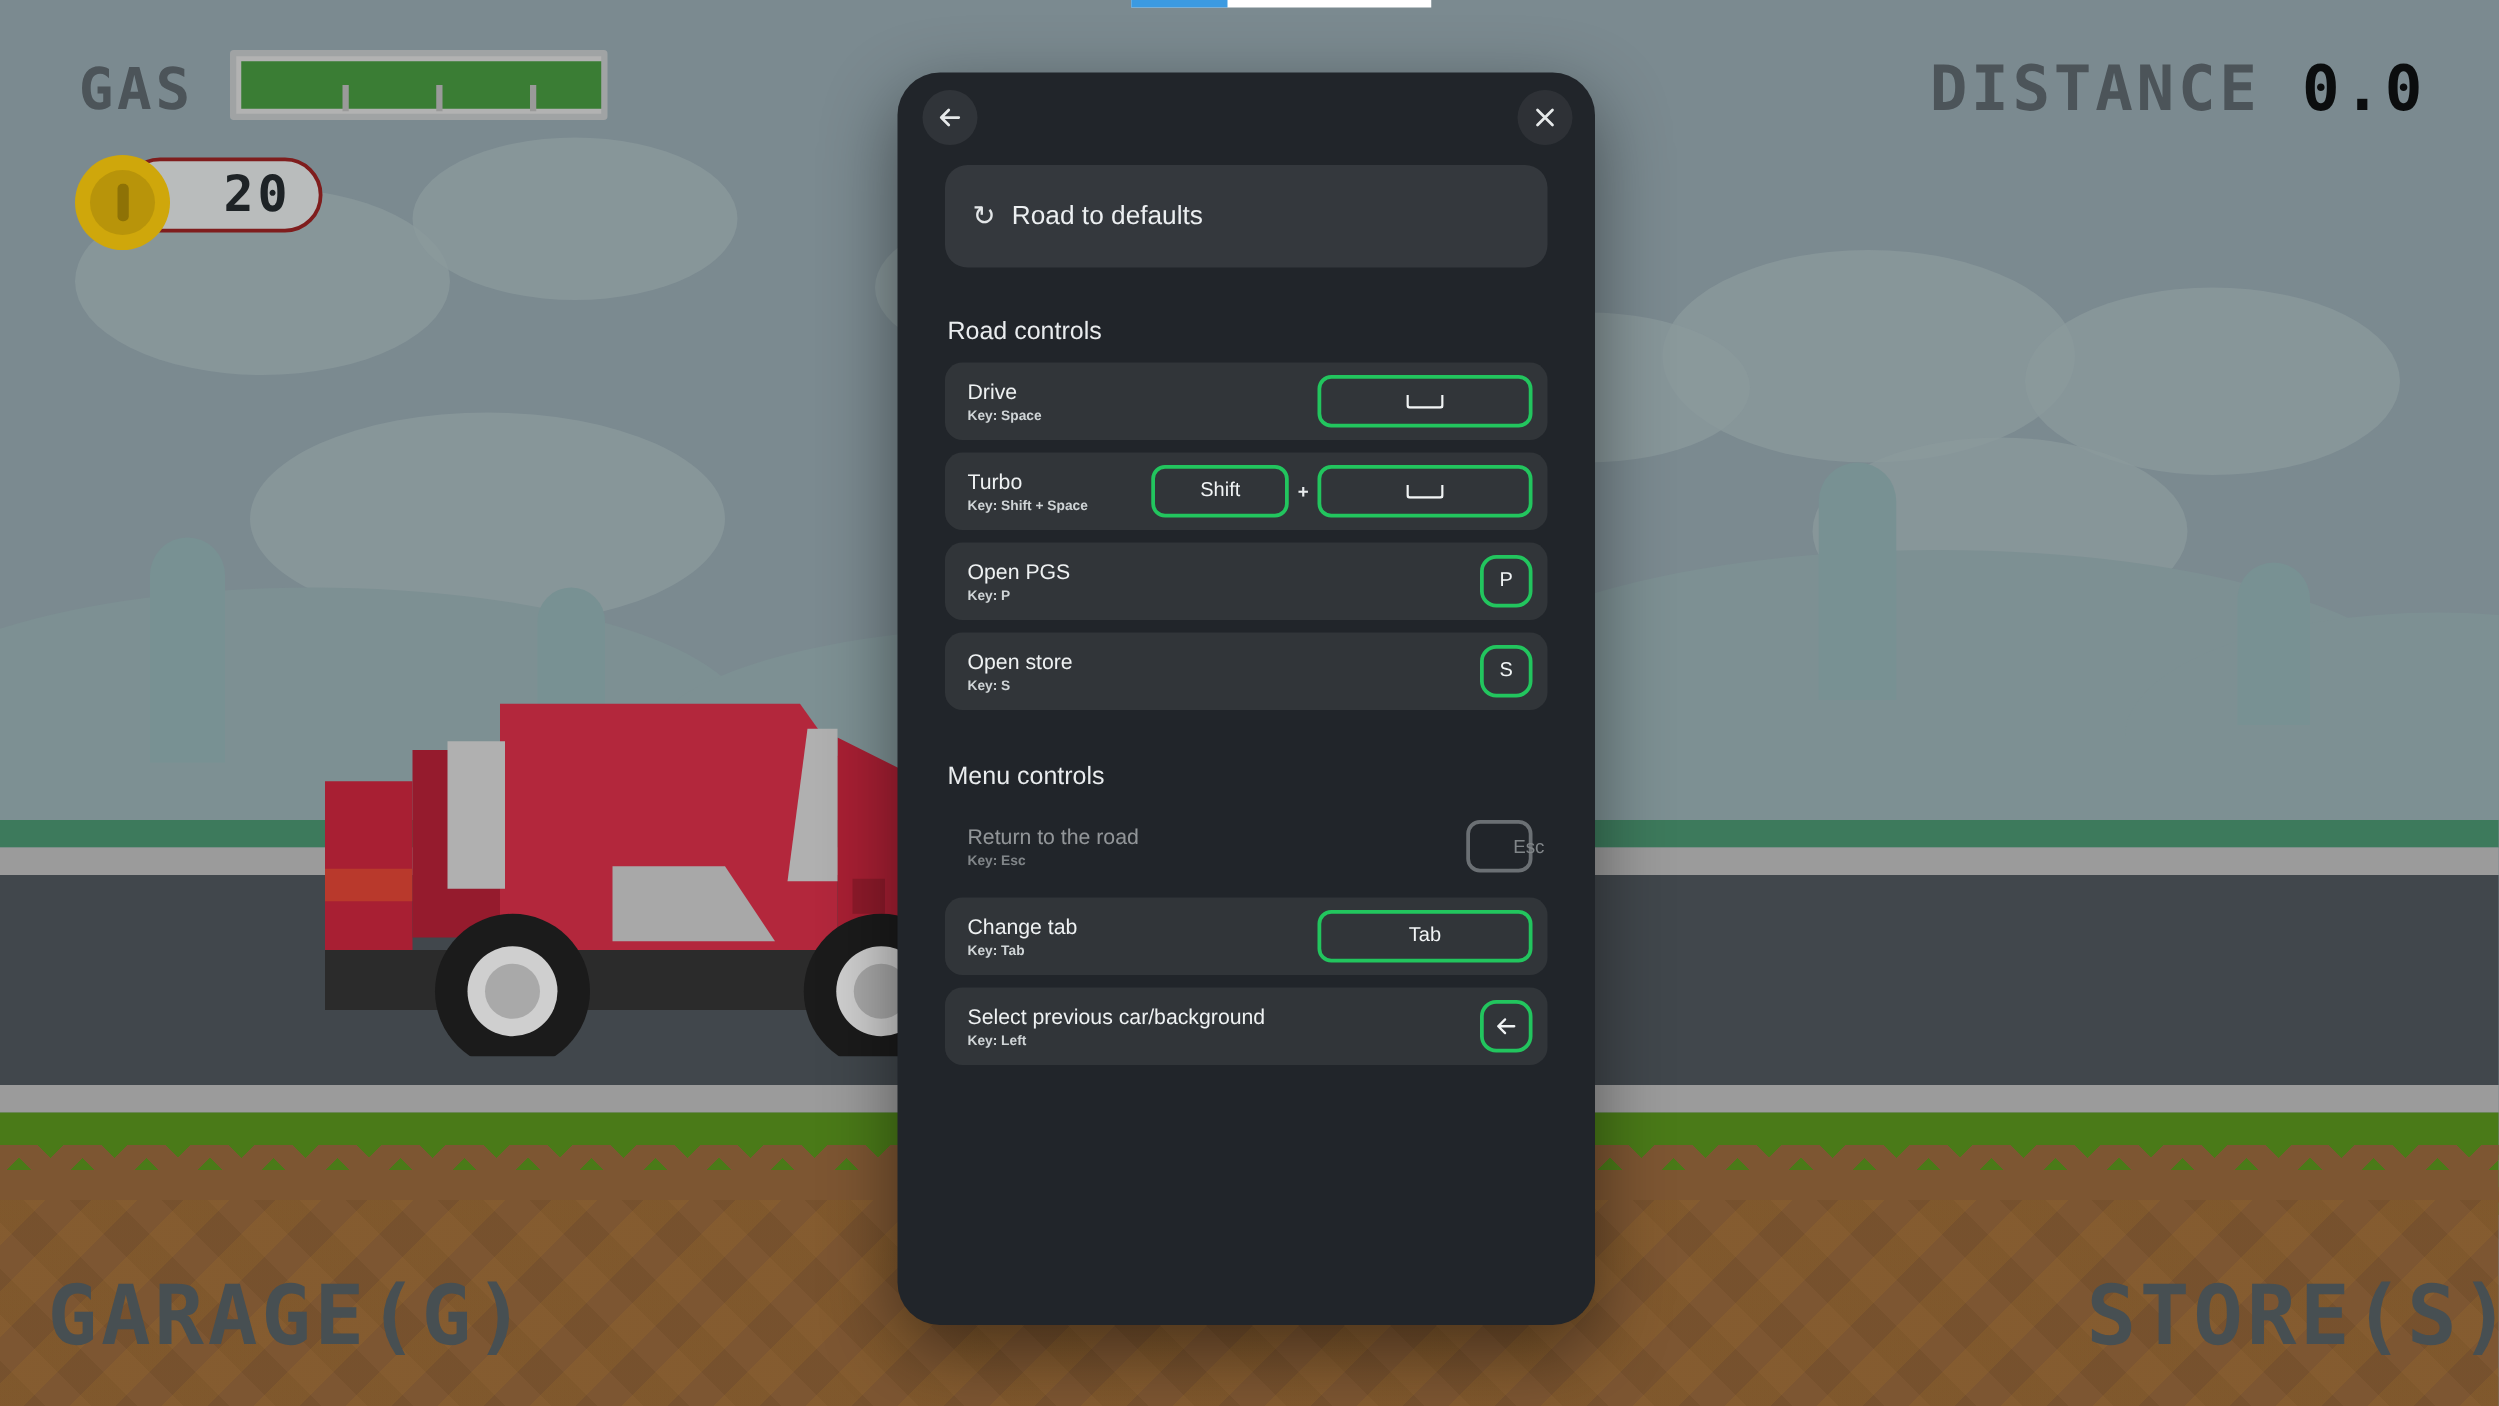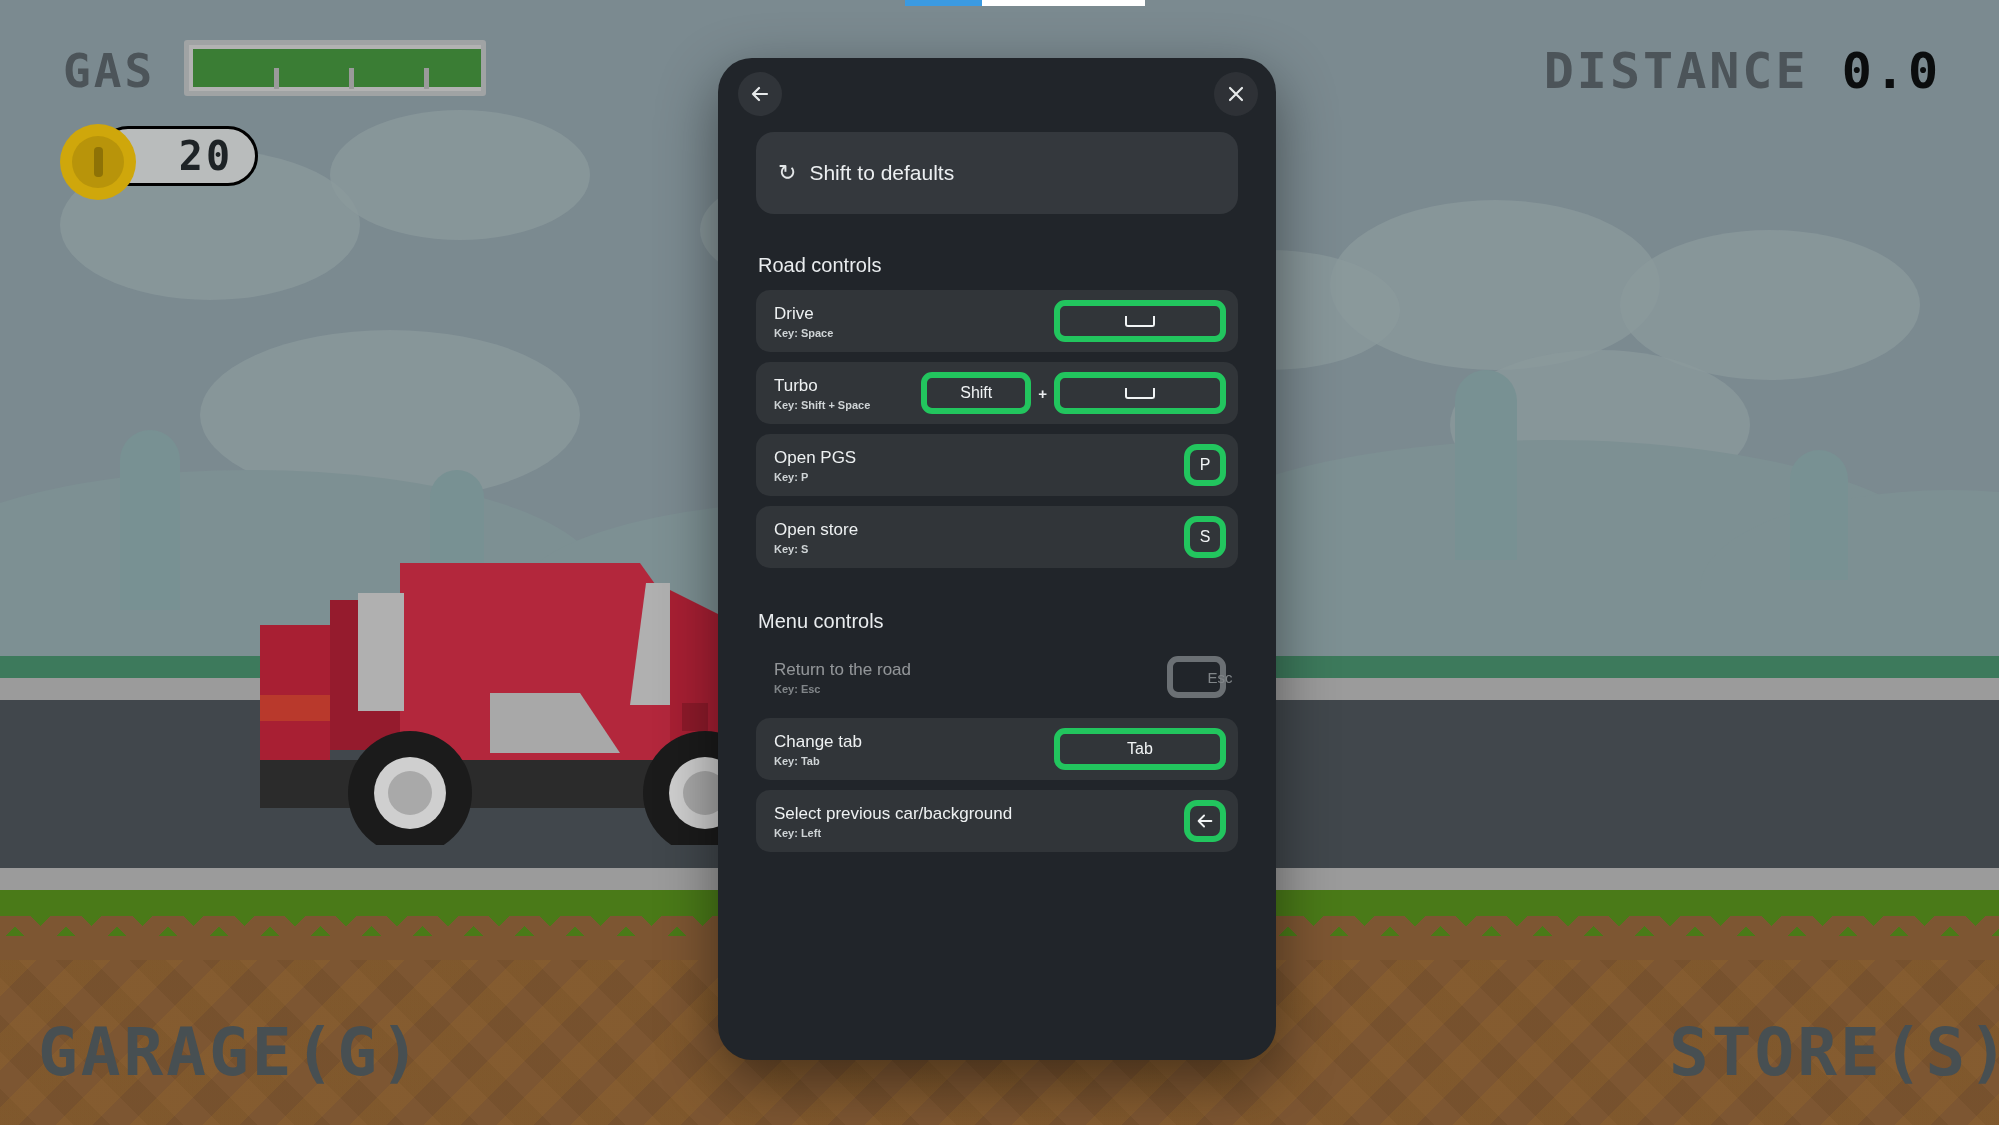--- a/index.html
+++ b/index.html
@@ -45,21 +45,21 @@
   .gas-frame {
     position:absolute; left:184px; top:40px; width:302px; height:56px;
     background:#b2b2b2; border:5px solid #a0a3a4; border-radius:3px; padding:3px;
   }
   .gas-fill { position:absolute; left:4px; top:4px; bottom:4px; right:4px; background:#3a7d34; }
   .gas-tick { position:absolute; top:50%; bottom:2px; width:5px; background:#9a9a9a; }
 
   .coin-badge { position:absolute; left:60px; top:126px; height:60px; }
   .coin-pill {
     position:absolute; left:38px; top:0; height:60px; min-width:160px;
-    background:#b9bcbc; border:3px solid #000000; border-radius:30px;
+    background:#b9bcbc; border:3px solid #7f1d1d; border-radius:30px;
     display:flex; align-items:center; justify-content:flex-end; padding:0 22px 0 60px;
   }
   .coin-pill span { font-size:40px; color:#1e2326; }
   .coin {
     position:absolute; left:0; top:-2px; width:76px; height:76px; border-radius:50%;
     background:#cfa70b; display:flex; align-items:center; justify-content:center;
   }
   .coin::before { content:""; width:52px; height:52px; border-radius:50%; background:#b8940a; }
   .coin::after  { content:""; position:absolute; width:9px; height:30px; border-radius:4px; background:#8e7206; }
 
@@ -126,21 +126,21 @@
   }
   .row.dim { background:transparent; opacity:.55; }
   .row-text { display:flex; flex-direction:column; gap:3px; min-width:0; }
   .row-label { font-size:17px; color:#eef1f2; white-space:nowrap; }
   .row-key   { font-size:11px; color:#cfd4d6; font-weight:700; white-space:nowrap; }
 
   .keys { display:flex; align-items:center; gap:7px; flex-shrink:0; }
   .plus { font-size:15px; color:#e9ecee; font-weight:700; }
 
   .keycap {
-    border:6px solid #22c55e; border-radius:11px; color:#f1f4f5;
+    border:3px solid #22c55e; border-radius:11px; color:#f1f4f5;
     display:flex; align-items:center; justify-content:center;
     font-size:16px; cursor:pointer; background:transparent;
   }
   .keycap.sq   { width:42px; height:42px; border-radius:13px; }
   .keycap.wide { width:172px; height:42px; }
   .keycap.space{ width:172px; height:42px; }
   .keycap.mid  { width:110px; height:42px; }
   .keycap.esc  { width:40px; height:42px; font-size:15px;padding-left:47px; }
   .keycap.dim  { border-color:#a9aeb1; color:#cfd4d6; }
   .keycap svg { width:22px; height:22px; fill:none; stroke:#f1f4f5; stroke-width:2;
@@ -243,21 +243,21 @@
     <div class="icon-btn btn-close">
       <svg viewBox="0 0 24 24">
         <path d="M18 6L6 18M6 6l12 12"></path>
       </svg>
     </div>
   </div>
 
   <div class="m-body">
     <div class="reset-btn">
       <span class="glyph">↻</span>
-      <span class="txt">Shift to defaults</span>
+      <span class="txt">Road to defaults</span>
     </div>
     <div id="sections">
         <div class="sec-title">Road controls</div>
         <div class="row">
           <div class="row-text">
             <div class="row-label">Drive</div>
             <div class="row-key">Key: Space</div>
           </div>
           <div class="keys">
             <div class="keycap space">

